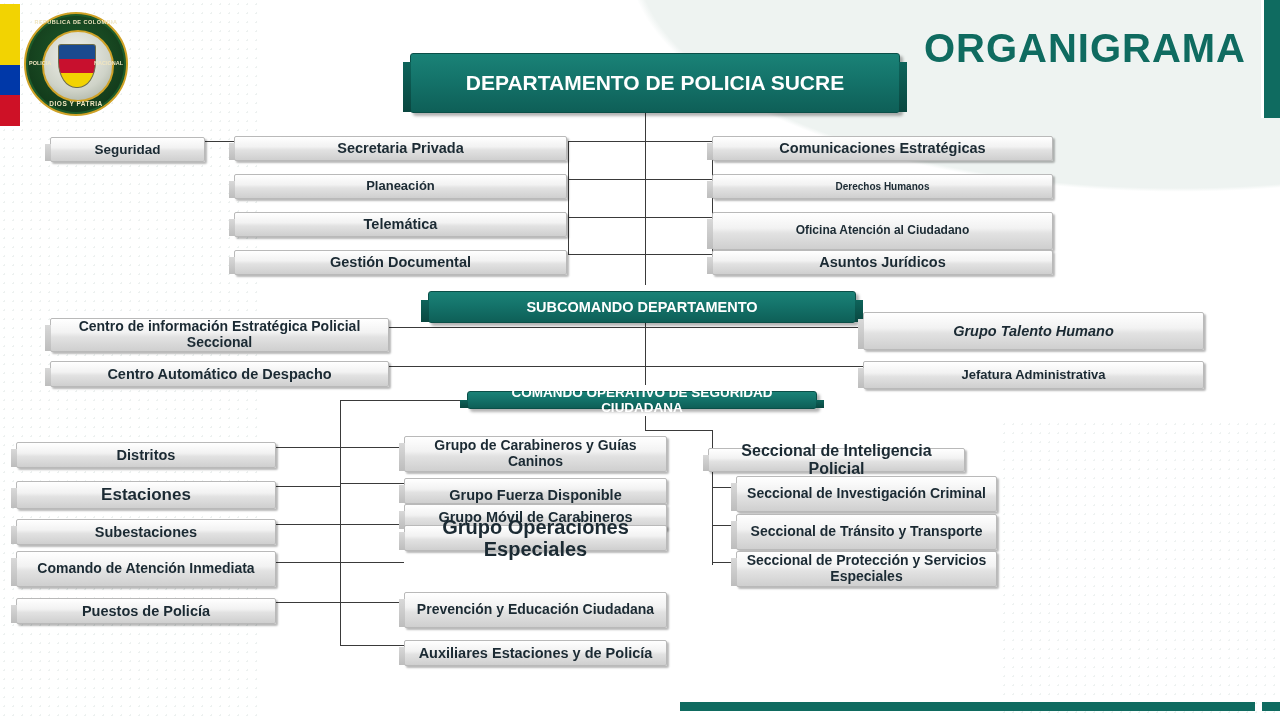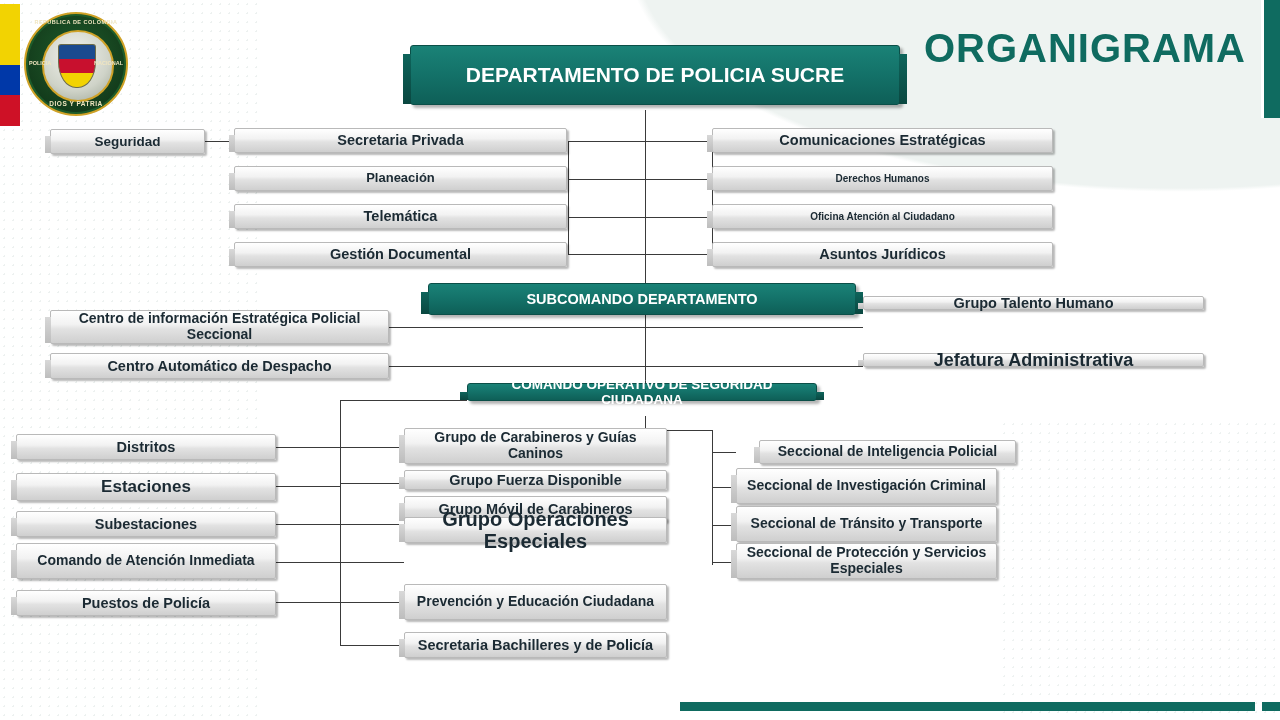--- a/index.html
+++ b/index.html
@@ -84,20 +84,21 @@
   
   .line{position:absolute;background:#3a3a3a;z-index:1;}
   .line.h{height:1px;}
   .line.v{width:1px;}
 
   
   .node{
     position:absolute;z-index:2;box-sizing:border-box;
     display:flex;align-items:center;justify-content:center;text-align:center;
     line-height:1.12;
+    margin-top:8px;
   }
   .node .inner-txt{display:block;width:100%;padding:0 6px;box-sizing:border-box;}
 
   
   .grey{
     background:linear-gradient(180deg,#ffffff 0%,#f2f2f2 42%,#e2e2e2 56%,#cfcfcf 100%);
     border:1px solid #b9b9b9;
     border-radius:2px;
     color:#1b2a33;font-weight:bold;
     box-shadow:2px 2px 2px rgba(0,0,0,.28);
@@ -216,42 +217,42 @@
 <div class="node grey" style="left:234px;top:242px;width:333px;height:25px;font-size:14.5px;">
   <span class="inner-txt">Gestión Documental</span>
 </div>
 
 <div class="node grey" style="left:712px;top:128px;width:341px;height:25px;font-size:14.5px;">
   <span class="inner-txt">Comunicaciones Estratégicas</span>
 </div>
 <div class="node grey" style="left:712px;top:166px;width:341px;height:25px;font-size:10px;">
   <span class="inner-txt">Derechos Humanos</span>
 </div>
-<div class="node grey" style="left:712px;top:204px;width:341px;height:25px;font-size:10px;">
+<div class="node grey" style="left:712px;top:204px;width:341px;height:38px;font-size:12px;">
   <span class="inner-txt">Oficina Atención al Ciudadano</span>
 </div>
 <div class="node grey" style="left:712px;top:242px;width:341px;height:25px;font-size:14.5px;">
   <span class="inner-txt">Asuntos Jurídicos</span>
 </div>
 
 <div class="node teal" style="left:428px;top:283px;width:428px;height:32px;font-size:14.5px;">
   <span class="inner-txt">SUBCOMANDO DEPARTAMENTO</span>
 </div>
 
 <div class="node grey" style="left:50px;top:310px;width:339px;height:34px;font-size:14px;">
   <span class="inner-txt">Centro de información Estratégica Policial Seccional</span>
 </div>
 <div class="node grey" style="left:50px;top:353px;width:339px;height:26px;font-size:14.5px;">
   <span class="inner-txt">Centro Automático de Despacho</span>
 </div>
 
-<div class="node grey" style="left:863px;top:296px;width:341px;height:14px;font-size:14.5px;">
+<div class="node grey" style="left:863px;top:304px;width:341px;height:38px;font-size:14.5px;font-style:italic;">
   <span class="inner-txt">Grupo Talento Humano</span>
 </div>
-<div class="node grey" style="left:863px;top:353px;width:341px;height:14px;font-size:18px;">
+<div class="node grey" style="left:863px;top:353px;width:341px;height:28px;font-size:13px;">
   <span class="inner-txt">Jefatura Administrativa</span>
 </div>
 
 <div class="node teal" style="left:467px;top:383px;width:350px;height:18px;font-size:13.5px;">
   <span class="inner-txt">COMANDO OPERATIVO DE SEGURIDAD CIUDADANA</span>
 </div>
 
 <div class="node grey" style="left:16px;top:434px;width:260px;height:26px;font-size:14.5px;text-align:center;">
   <span class="inner-txt">Distritos</span>
 </div>
@@ -264,37 +265,37 @@
 <div class="node grey" style="left:16px;top:543px;width:260px;height:36px;font-size:14px;">
   <span class="inner-txt">Comando de Atención Inmediata</span>
 </div>
 <div class="node grey" style="left:16px;top:590px;width:260px;height:26px;font-size:14.5px;">
   <span class="inner-txt">Puestos de Policía</span>
 </div>
 
 <div class="node grey" style="left:404px;top:428px;width:263px;height:36px;font-size:14px;">
   <span class="inner-txt">Grupo de Carabineros y Guías Caninos</span>
 </div>
-<div class="node grey" style="left:404px;top:470px;width:263px;height:20px;font-size:14.5px;">
+<div class="node grey" style="left:404px;top:470px;width:263px;height:26px;font-size:14.5px;align-items:flex-end;">
   <span class="inner-txt">Grupo Fuerza Disponible</span>
 </div>
 <div class="node grey" style="left:404px;top:496px;width:263px;height:26px;font-size:14.5px;">
   <span class="inner-txt">Grupo Móvil de Carabineros</span>
 </div>
 <div class="node grey" style="left:404px;top:517px;width:263px;height:26px;font-size:20px;">
   <span class="inner-txt">Grupo Operaciones Especiales</span>
 </div>
 <div class="node grey" style="left:404px;top:584px;width:263px;height:36px;font-size:14px;">
   <span class="inner-txt">Prevención y Educación Ciudadana</span>
 </div>
 <div class="node grey" style="left:404px;top:632px;width:263px;height:26px;font-size:14.5px;">
-  <span class="inner-txt">Secretaria Bachilleres y de Policía</span>
-</div>
-
-<div class="node grey" style="left:759px;top:440px;width:257px;height:24px;font-size:14px;">
+  <span class="inner-txt">Auxiliares Estaciones y de Policía</span>
+</div>
+
+<div class="node grey" style="left:708px;top:440px;width:257px;height:24px;font-size:16px;">
   <span class="inner-txt">Seccional de Inteligencia Policial</span>
 </div>
 <div class="node grey" style="left:736px;top:468px;width:261px;height:36px;font-size:14px;">
   <span class="inner-txt">Seccional de Investigación Criminal</span>
 </div>
 <div class="node grey" style="left:736px;top:506px;width:261px;height:36px;font-size:14px;">
   <span class="inner-txt">Seccional de Tránsito y Transporte</span>
 </div>
 <div class="node grey" style="left:736px;top:543px;width:261px;height:36px;font-size:14px;">
   <span class="inner-txt">Seccional de Protección y Servicios Especiales</span>

